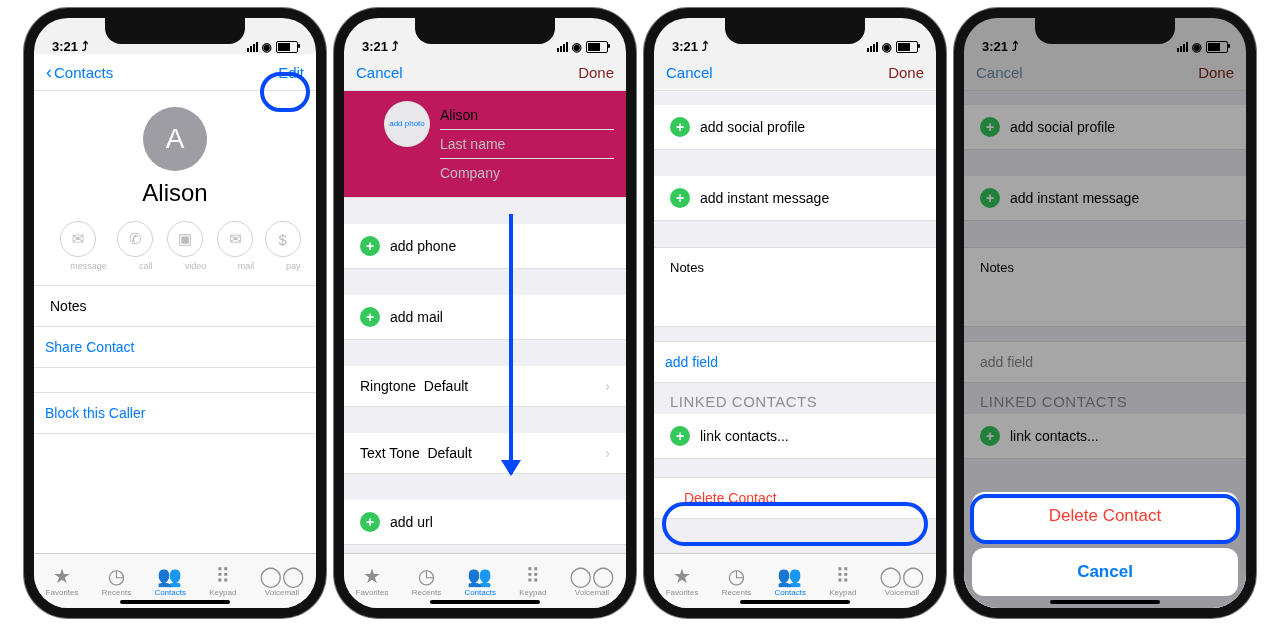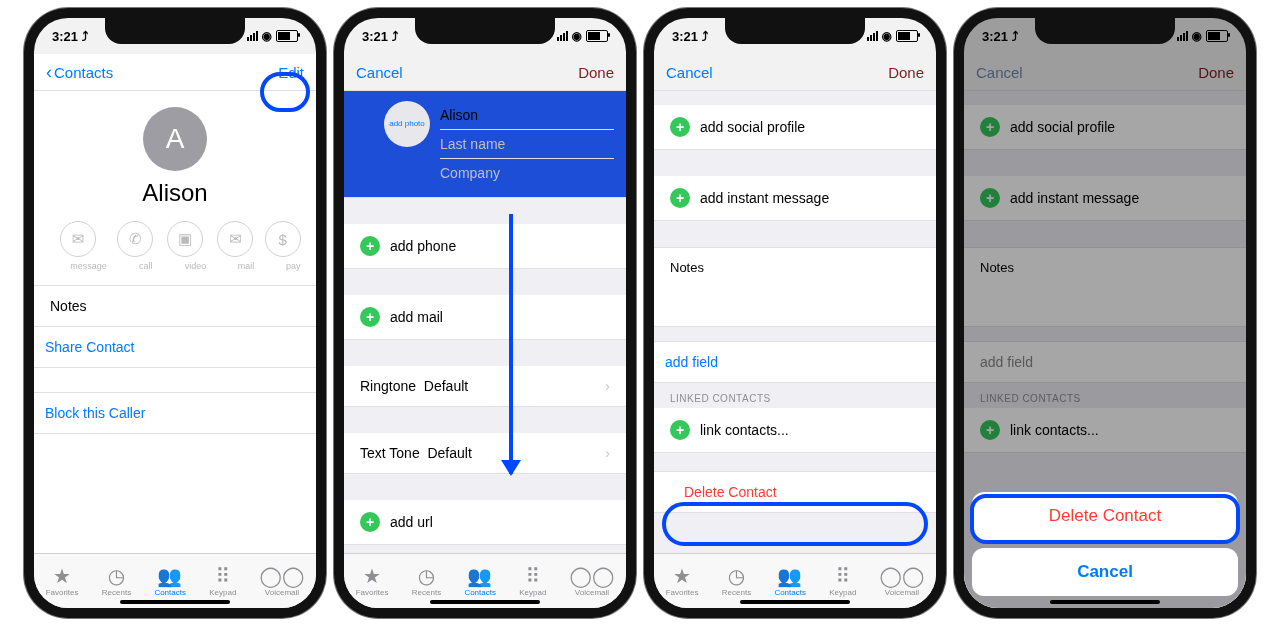--- a/index.html
+++ b/index.html
@@ -1,20 +1,20 @@
 <!DOCTYPE html>
 <html><head>
 <meta charset="utf-8">
 <style>
   html,body{margin:0;padding:0;background:#fff;font-family:-apple-system,Helvetica,Arial,sans-serif;color:#000;}
   .stage{display:flex;gap:8px;justify-content:center;align-items:flex-start;padding:8px 4px;}
   .phone{width:302px;height:610px;background:#111;border-radius:44px;padding:10px;box-sizing:border-box;position:relative;box-shadow:0 0 0 1px #777;}
   .screen{width:100%;height:100%;background:#f2f2f2;border-radius:34px;overflow:hidden;position:relative;display:flex;flex-direction:column;}
   .notch{position:absolute;top:0;left:50%;transform:translateX(-50%);width:140px;height:26px;background:#111;border-bottom-left-radius:16px;border-bottom-right-radius:16px;z-index:20;}
-  .statusbar{height:36px;display:flex;justify-content:space-between;align-items:center;padding:0 18px;font-size:13px;font-weight:600;background:transparent;z-index:10;}
+  .statusbar{height:36px;display:flex;justify-content:space-between;align-items:flex-end;padding:0 18px;font-size:13px;font-weight:600;background:transparent;z-index:10;}
   .status-icons{display:flex;gap:4px;align-items:center;}
   .bars{display:inline-flex;gap:1px;align-items:flex-end;}
   .bars i{width:2px;background:#000;display:inline-block;}
   .bars i:nth-child(1){height:4px;} .bars i:nth-child(2){height:6px;} .bars i:nth-child(3){height:8px;} .bars i:nth-child(4){height:10px;}
   .wifi{font-size:12px;}
   .batt{width:20px;height:10px;border:1px solid #000;border-radius:2px;position:relative;}
   .batt::after{content:"";position:absolute;right:-3px;top:2px;width:2px;height:4px;background:#000;border-radius:1px;}
   .batt i{position:absolute;left:1px;top:1px;bottom:1px;width:60%;background:#000;}
   .navbar{height:36px;display:flex;justify-content:space-between;align-items:center;padding:0 12px;font-size:15px;background:transparent;border-bottom:1px solid #e0e0e0;}
   .navbar.white{background:#fff;}
@@ -38,21 +38,21 @@
   .fields{flex:1;}
   .field{padding:6px 0;border-bottom:1px solid #e0e0e0;font-size:14px;}
   .field.ph{color:#bfbfbf;}
   .addrow{display:flex;align-items:center;gap:10px;padding:12px 16px;border-bottom:1px solid #e0e0e0;font-size:14px;background:#fff;}
   .plus{width:20px;height:20px;border-radius:50%;background:#34c759;color:#fff;display:flex;align-items:center;justify-content:center;font-size:14px;font-weight:bold;flex-shrink:0;}
   .spacer{height:26px;background:#efeff4;}
   .kvrow{display:flex;align-items:center;padding:12px 16px;border-bottom:1px solid #e0e0e0;font-size:14px;background:#fff;justify-content:space-between;}
   .kvrow .k{width:70px;color:#000;}
   .kvrow .v{flex:1;text-align:center;}
   .kvrow .chev{color:#c7c7cc;}
-  .section-hdr{padding:10px 16px 4px;font-size:10px;color:#8e8e93;letter-spacing:0.5px;background:#efeff4;}
+  .section-hdr{padding:10px 16px 4px;font-size:15px;color:#8e8e93;letter-spacing:0.5px;background:#efeff4;}
   .tabbar{height:54px;background:#f8f8f8;border-top:1px solid #d0d0d0;display:flex;justify-content:space-around;align-items:center;}
   .tab{display:flex;flex-direction:column;align-items:center;gap:1px;color:#8e8e93;}
   .tab.active{color:#007aff;}
   .tab .ico{font-size:20px;height:22px;display:flex;align-items:center;}
   .tab .tlbl{font-size:8px;}
   .homebar{position:absolute;bottom:4px;left:50%;transform:translateX(-50%);width:110px;height:4px;background:#000;border-radius:3px;z-index:30;}
   .ring{position:absolute;border:4px solid #0047ff;border-radius:22px;pointer-events:none;z-index:25;}
   .arrow{position:absolute;left:165px;top:196px;width:4px;height:260px;background:#0047ff;z-index:15;}
   .arrow::after{content:"";position:absolute;bottom:-2px;left:-8px;border-left:10px solid transparent;border-right:10px solid transparent;border-top:16px solid #0047ff;}
   .notesbox{padding:12px 16px;font-size:13px;color:#000;background:#fff;border-top:1px solid #e0e0e0;border-bottom:1px solid #e0e0e0;min-height:54px;}
@@ -166,21 +166,21 @@
             <span class="batt">
               <i></i>
             </span>
           </span>
     </div>
     <div class="navbar">
       <span class="left">Cancel</span>
       <span class="right">Done</span>
     </div>
     <div class="content" style="background:#efeff4;">
-      <div class="edit-head" style="background:#1d4ed8;padding-left:40px;">
+      <div class="edit-head" style="background:#be185d;padding-left:40px;">
         <div class="addphoto">add photo</div>
         <div class="fields">
           <div class="field">Alison</div>
           <div class="field ph">Last name</div>
           <div class="field ph" style="border-bottom:none;">Company</div>
         </div>
       </div>
       <div class="spacer"></div>
       <div class="addrow">
             <span class="plus">+</span>

